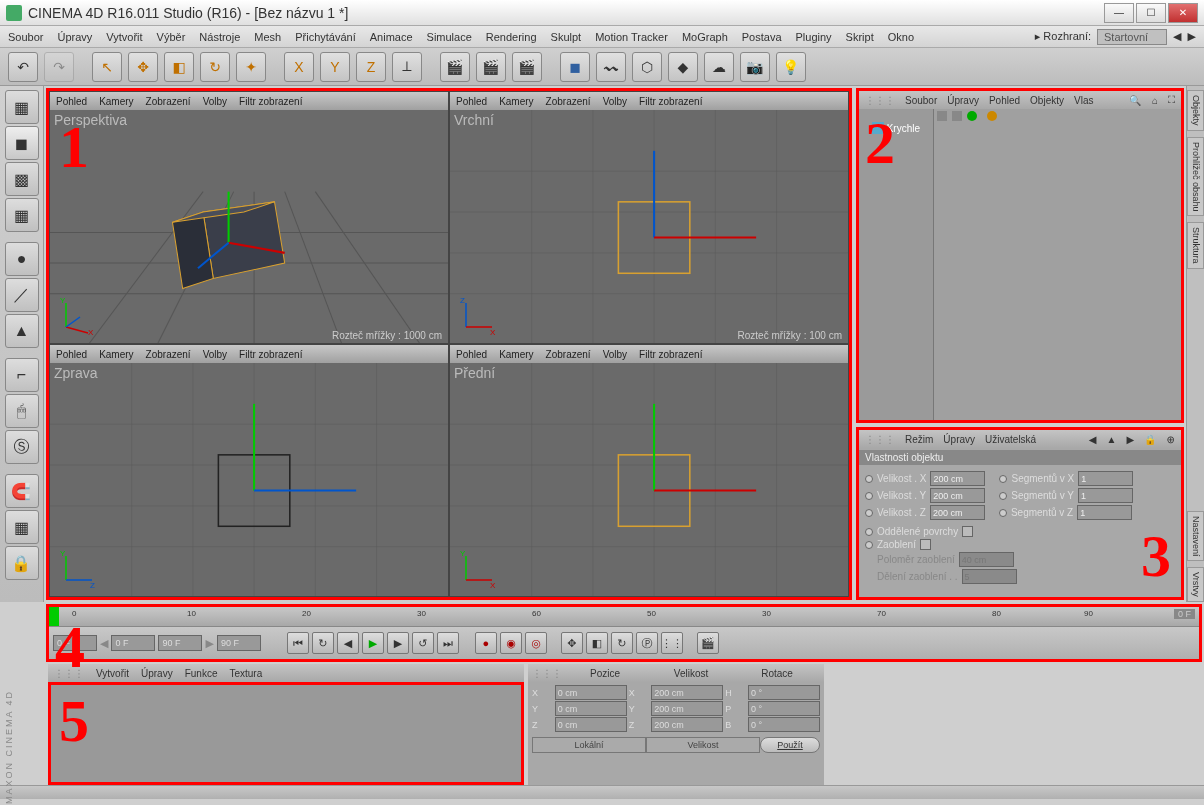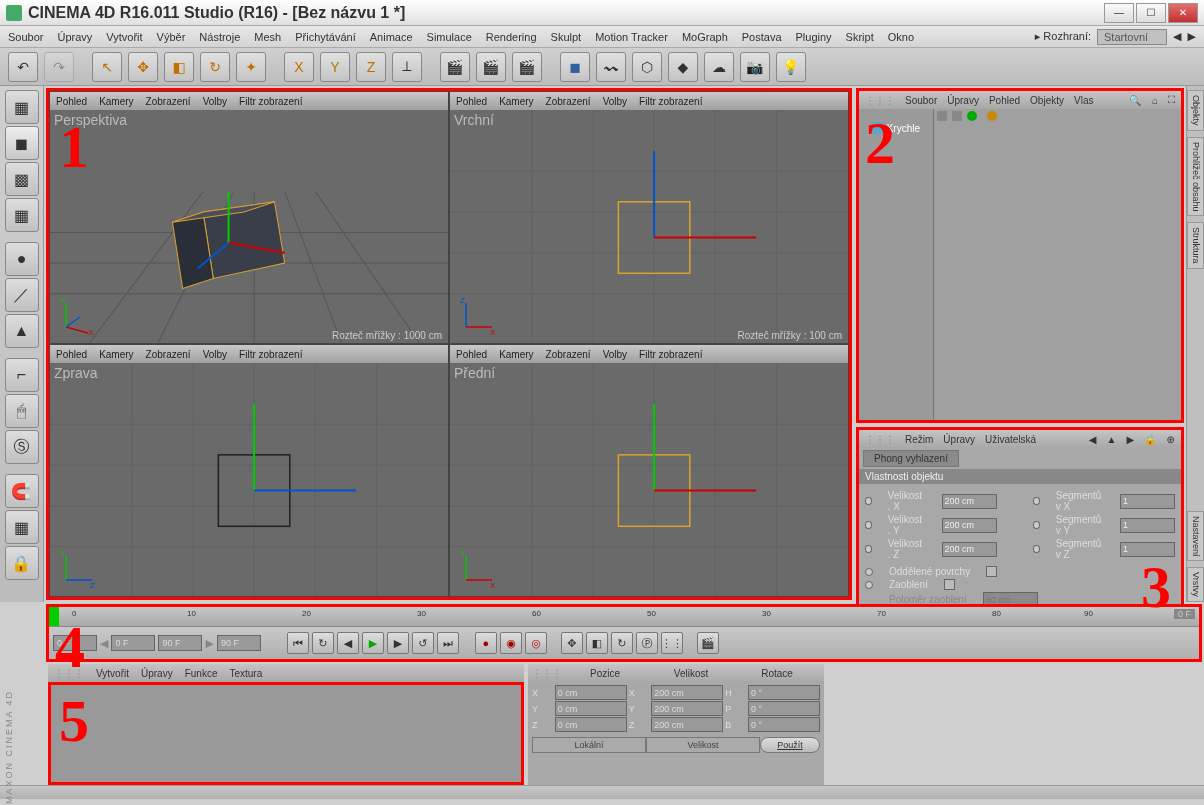--- a/index.html
+++ b/index.html
@@ -1,21 +1,21 @@
 <!DOCTYPE html>
 <html><head>
 <meta charset="utf-8">
 <style>
 * { box-sizing: border-box; margin: 0; padding: 0; font-family: Arial, sans-serif; }
 body { background: #cfcfcf; width: 1204px; height: 805px; overflow: hidden; font-size: 11px; color: #333; position: relative; }
 
 
 .titlebar { height: 26px; background: linear-gradient(#fff,#e0e0e0); display: flex; align-items: center; padding: 0 6px; border-bottom: 1px solid #aaa; }
 .titlebar .app-icon { width: 16px; height: 16px; background: #4a6; border-radius: 2px; margin-right: 6px; }
-.titlebar .title { flex: 1; font-size: 16px; font-weight: bold; }
+.titlebar .title { flex: 1; font-size: 14px; }
 .win-controls { display: flex; gap: 2px; }
 .win-btn { width: 30px; height: 20px; background: linear-gradient(#fafafa,#ddd); border: 1px solid #999; display: flex; align-items: center; justify-content: center; font-size: 10px; }
 .win-btn.close { background: linear-gradient(#e27070,#c13030); color: #fff; }
 
 
 .menubar { height: 22px; background: linear-gradient(#e8e8e8,#d4d4d4); display: flex; align-items: center; padding: 0 8px; gap: 14px; border-bottom: 1px solid #aaa; font-size: 11px; }
 .menubar span { cursor: default; }
 .menubar .right { margin-left: auto; display: flex; align-items: center; gap: 6px; }
 .layout-dd { background: #c0c0c0; border: 1px solid #888; padding: 1px 18px 1px 6px; font-size: 11px; color: #555; }
 
@@ -55,21 +55,21 @@
 .tag-dot { width: 10px; height: 10px; display: inline-block; margin: 0 1px; }
 
 .attrmgr { flex: 1; background: #a8a8a8; border: 3px solid #ff0000; margin: 2px; display: flex; flex-direction: column; position: relative; }
 .attr-menu { height: 18px; background: linear-gradient(#c4c4c4,#a8a8a8); display: flex; align-items: center; gap: 10px; padding: 0 6px; font-size: 10px; }
 .attr-title { padding: 4px 6px; display: flex; align-items: center; gap: 4px; font-size: 11px; }
 .attr-tabs { display: flex; gap: 2px; padding: 0 4px; }
 .attr-tab { background: #8a8a8a; padding: 2px 10px; font-size: 10px; border: 1px solid #777; }
 .attr-tab.active { background: #eee; }
 .attr-section { background: #888; color: #eee; padding: 2px 6px; font-size: 10px; margin: 2px 0; }
 .attr-props { padding: 2px 6px; font-size: 10px; }
-.prop-row { display: flex; align-items: center; gap: 16px; margin: 2px 0; }
+.prop-row { display: flex; align-items: center; gap: 4px; margin: 2px 0; }
 .prop-row label { color: #ddd; }
 .prop-dot { width: 8px; height: 8px; border: 1px solid #666; border-radius: 50%; background: #ccc; }
 .prop-input { width: 55px; height: 15px; background: #999; border: 1px solid #666; color: #eee; font-size: 9px; padding: 0 2px; }
 .prop-input.disabled { color: #777; background: #8a8a8a; }
 .prop-check { width: 11px; height: 11px; border: 1px solid #666; background: #bbb; }
 
 
 .bottom { height: 197px; display: flex; flex-direction: column; }
 .timeline-area { height: 58px; border: 3px solid #ff0000; margin: 2px 2px 2px 46px; background: #b8b8b8; display: flex; flex-direction: column; position: relative; }
 .ruler { height: 20px; background: linear-gradient(#c8c8c8,#a8a8a8); position: relative; border-bottom: 1px solid #888; }
@@ -377,23 +377,20 @@
           <span style="color:#888">⋮⋮⋮</span>
           <span>Režim</span>
           <span>Úpravy</span>
           <span>Uživatelská</span>
           <span style="margin-left:auto">◀</span>
           <span>▲</span>
           <span>▶</span>
           <span>🔒</span>
           <span>⊕</span>
         </div>
-        <div class="attr-tabs" style="margin-top:2px">
-          <div class="attr-tab">Phong vyhlazení</div>
-        </div>
         <div class="attr-section">Vlastnosti objektu</div>
         <div class="attr-props">
           <div class="prop-row">
             <span class="prop-dot"></span>
             <label>Velikost . X</label>
             <input class="prop-input" value="200 cm" style="">
             <span style="width:6px"></span>
             <span class="prop-dot"></span>
             <label>Segmentů v X</label>
             <input class="prop-input" value="1" style="">

